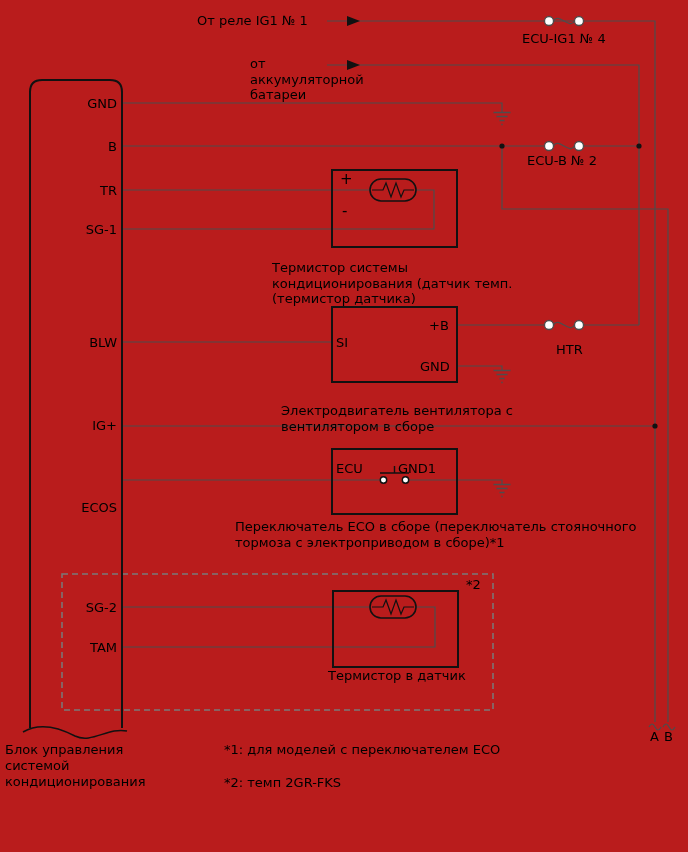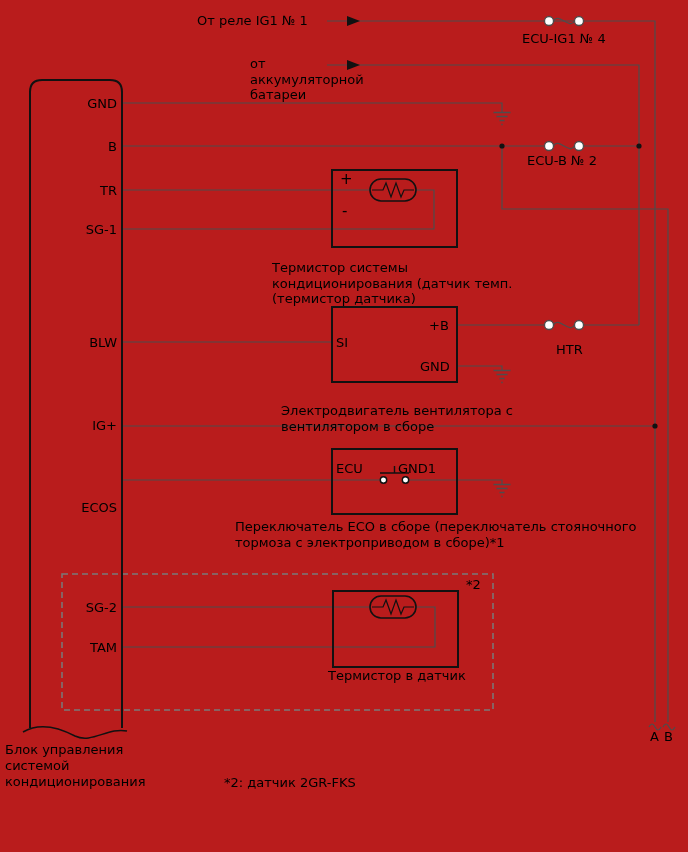--- a/index.html
+++ b/index.html
@@ -141,18 +141,19 @@
   <span class="t" style="left:398px;top:461px;">GND1</span>
   <span class="t" style="left:207px;top:519px;margin-left:28px;">Переключатель ECO в сборе (переключатель стояночного
 тормоза с электроприводом в сборе)*1</span>
 
   <span class="t" style="left:466px;top:577px;">*2</span>
   <span class="t" style="left:328px;top:668px;">Термистор в датчик</span>
 
   <span class="t" style="left:5px;top:742px;line-height:16px;">Блок управления
 системой
 кондиционирования</span>
-  <span class="t" style="left:224px;top:775px;">*2: датчик 2GR-FKS</span>
+  <span class="t" style="left:224px;top:742px;">*1: для моделей с переключателем ECO</span>
+  <span class="t" style="left:224px;top:775px;">*2: темп 2GR-FKS</span>
 
   <span class="t" style="left:650px;top:729px;">A</span>
   <span class="t" style="left:664px;top:729px;">B</span>
 
 </div>
 
 </body></html>

